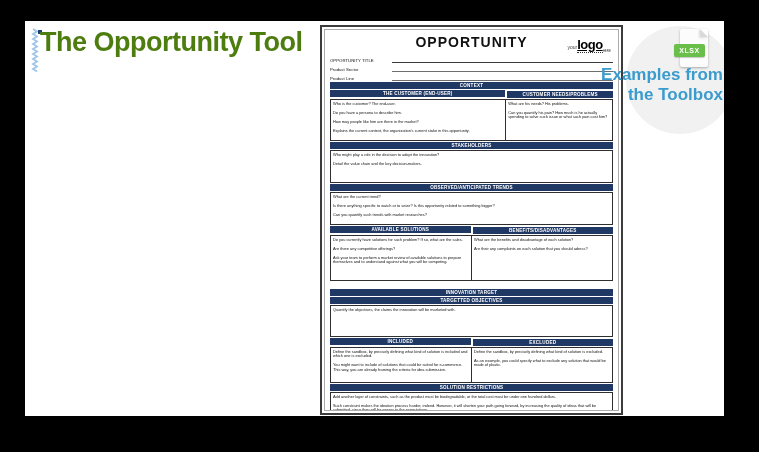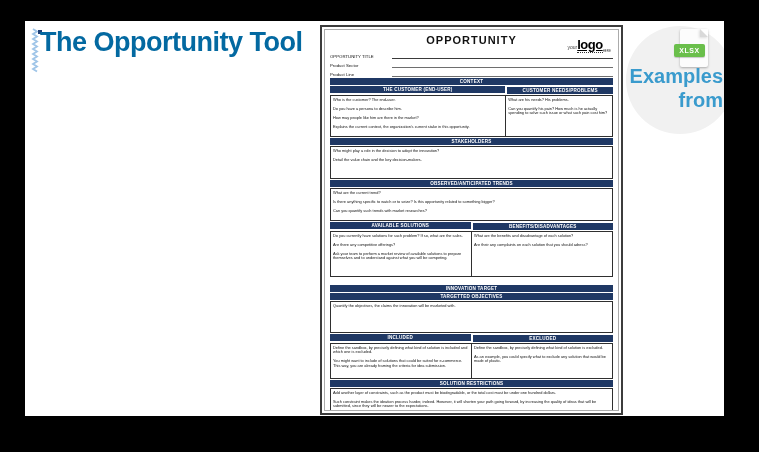--- a/index.html
+++ b/index.html
@@ -7,28 +7,28 @@
   body { background:#000; position:relative; overflow:hidden;
          font-family:"Liberation Sans", sans-serif; }
 
   .slide { position:absolute; left:25px; top:21px; width:699px; height:395px;
            background:#fff; overflow:hidden; }
 
   
   .squiggle { position:absolute; left:5px; top:7px; }
   .squiggle-dot { position:absolute; left:13px; top:9px; width:4px; height:4px; background:#1e4077; }
   .slide-title { position:absolute; left:15px; top:6px; font-size:27px; font-weight:bold;
-                 color:#0369a1; letter-spacing:-0.5px; }
+                 color:#4d7c0f; letter-spacing:-0.5px; }
 
   
   .form { position:absolute; left:295px; top:4px; width:303px; height:390px;
           border:2px solid #3c3c3c; background:#fff; }
   .form-inner { position:absolute; left:2px; top:2px; right:2px; bottom:2px;
                 border:1px solid #ababab; padding:3px 5px 0 5px; overflow:hidden; }
-  .form-title { text-align:center; font-size:11px; font-weight:bold; letter-spacing:1px;
+  .form-title { text-align:center; font-size:14px; font-weight:bold; letter-spacing:1px;
                 color:#111; margin-top:1px; }
   .logo { position:absolute; right:7px; top:5px; white-space:nowrap; }
   .logo .pre  { font-size:5px; color:#444; }
   .logo .main { font-size:13px; font-weight:bold; color:#000; letter-spacing:-0.5px;
                 border-bottom:1px dotted #333;text-decoration:underline; }
   .logo .post { font-size:3px; color:#333; vertical-align:bottom; }
 
   .fields { margin-top:4px; }
   .field-row { display:flex; align-items:flex-end; height:9px; }
   .field-label { font-size:4.3px; color:#111; width:62px; }
@@ -62,21 +62,21 @@
               background:#fcfcfc; border-radius:2px;
               box-shadow:0 1px 2.5px rgba(0,0,0,0.30); }
   .xlsx-fold { position:absolute; right:0; top:0; width:0; height:0;
                border-left:8px solid #d9d9d9; border-top:8px solid #fff;
                filter:drop-shadow(-1px 1px 1px rgba(0,0,0,0.12)); }
   .xlsx-badge { position:absolute; left:649px; top:23px; width:31px; height:13px;
                 background:#6abf4b; border-radius:2px; color:#fff; font-size:7px;
                 font-weight:bold; text-align:center; line-height:13px; letter-spacing:0.5px;
                 box-shadow:0 1px 1px rgba(0,0,0,0.2); }
   .callout { position:absolute; right:1px; top:44px; width:135px; text-align:right;
-             color:#3a9bcd; font-size:20px; font-weight:600; line-height:1.18; }
+             color:#3a9bcd; font-size:17px; font-weight:600; line-height:1.18; }
 </style>
 </head>
 <body>
 
 <div class="slide">
 
   <svg class="squiggle" width="10" height="46" viewBox="0 0 10 46">
     <polyline points="3,1 7,3.5 3,6 7,8.5 3,11 7,13.5 3,16 7,18.5 3,21 7,23.5 3,26 7,28.5 3,31 7,33.5 3,36 7,38.5 3,41 7,43.5" fill="none" stroke="#9fc5e8" stroke-width="1.8"></polyline>
   </svg>
   <div class="squiggle-dot"></div>
@@ -182,15 +182,16 @@
     </div>
   </div>
 
   <div class="circle"></div>
   <div class="xlsx-doc">
     <div class="xlsx-fold"></div>
   </div>
   <div class="xlsx-badge">XLSX</div>
   <div class="callout">
     <div>Examples from</div>
+    <div>the Toolbox</div>
   </div>
 
 </div>
 
 </body></html>

